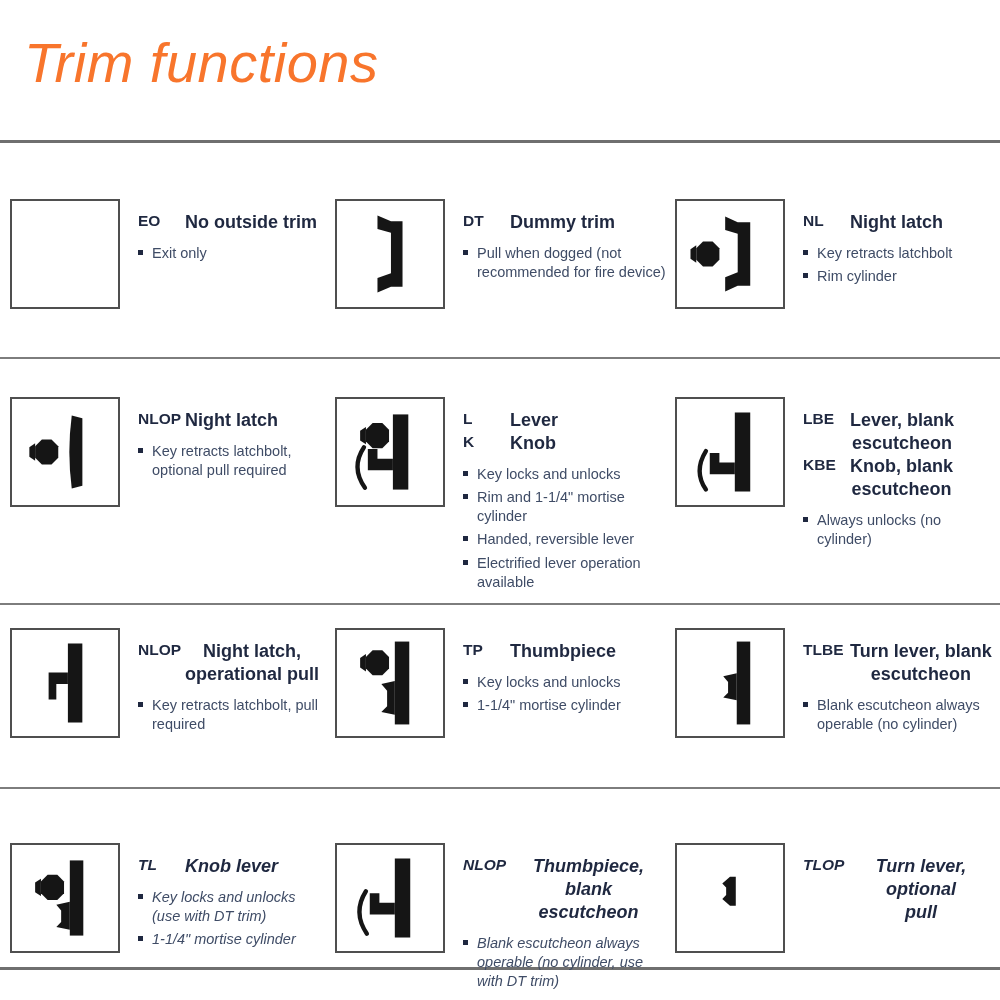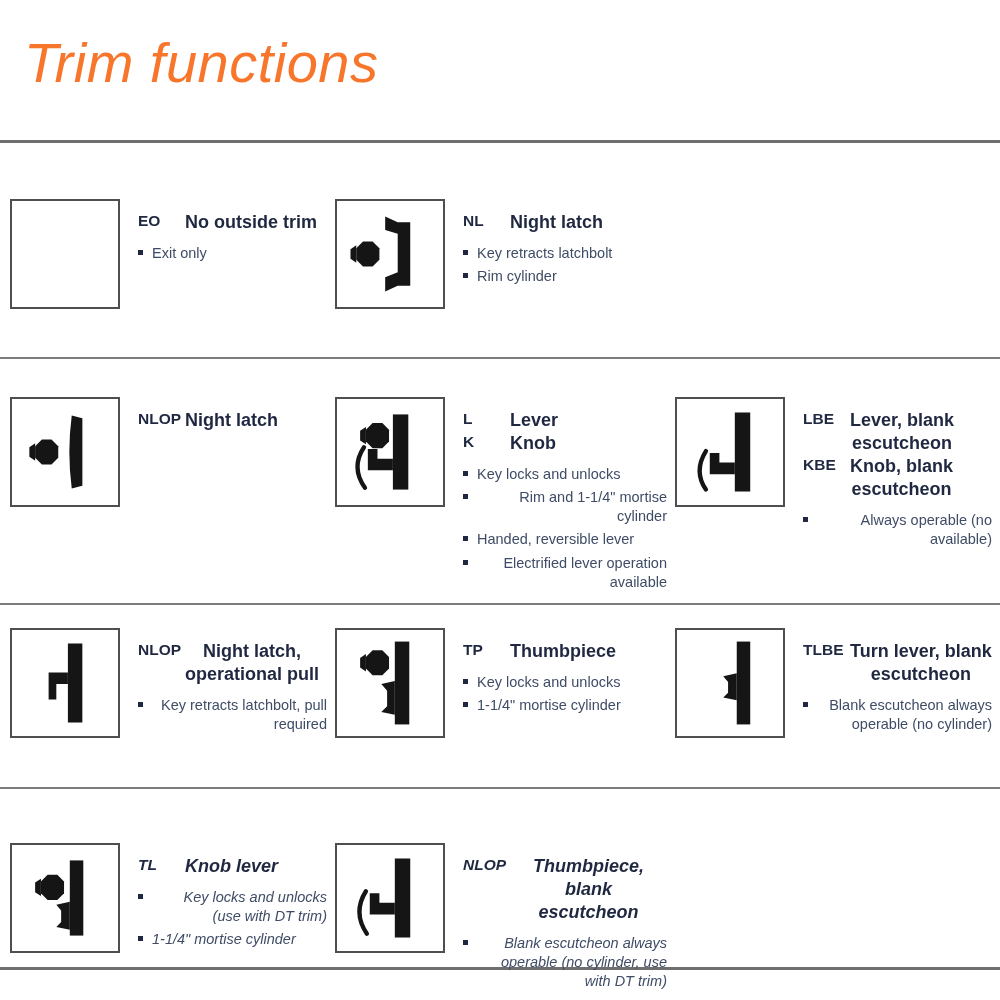--- a/index.html
+++ b/index.html
@@ -39,21 +39,21 @@
   .info{flex:1;padding-top:12px;padding-right:8px;min-width:0;}
   .entry{display:flex;align-items:flex-start;}
   .code{
     min-width:47px;flex:none;
     font-weight:bold;font-size:15.5px;line-height:1.28;color:#1f2840;
   }
   .title{
     font-weight:bold;font-size:18px;line-height:1.28;color:#1f2840;
     white-space:pre-line;text-align:center;
   }
-  .bullets{list-style:none;margin:10px 0 0 0;padding:0;display:flex;flex-direction:column;gap:4px;text-align:right;}
+  .bullets{list-style:none;margin:10px 0 0 0;padding:0;display:flex;flex-direction:column;gap:4px;}
   .bullets li{display:flex;gap:9px;font-size:14.5px;line-height:1.32;color:#3f4c66;}
   .sq{width:5px;height:5px;background:#1f2840;margin-top:6px;flex:none;}
 </style>
 </head>
 <body>
 
 <div class="page">
   <h1 class="page-title">Trim functions</h1>
   <div class="rule rule-title"></div>
   <div class="rule sep1"></div>
@@ -77,20 +77,41 @@
               <li>
                 <span class="sq"></span>
                 <span>Exit only</span>
               </li>
             </ul>
           </div>
         </div>
         <div class="cell">
           <div class="box">
             <svg viewBox="0 0 110 110" fill="#151515" xmlns="http://www.w3.org/2000/svg">
+              <path d="M42 15 L56 21 L68 21 L68 89 L56 89 L42 95 L42 80 L56 75 L56 33 L42 29 Z"></path>
+            </svg>
+          </div>
+          <div class="info">
+            <div>
+              <div class="entry">
+                <span class="code">DT</span>
+                <span class="title">Dummy trim</span>
+              </div>
+            </div>
+            <ul class="bullets">
+              <li>
+                <span class="sq"></span>
+                <span>Pull when dogged (not recommended for fire device)</span>
+              </li>
+            </ul>
+          </div>
+        </div>
+        <div class="cell">
+          <div class="box">
+            <svg viewBox="0 0 110 110" fill="#151515" xmlns="http://www.w3.org/2000/svg">
               <path d="M50 16 L63 22 L76 22 L76 88 L63 88 L50 94 L50 79 L63 74 L63 34 L50 30 Z"></path>
               <polygon points="27,42 37,42 44,49 44,61 37,68 27,68 20,61 20,49"></polygon>
               <polygon points="14,50 20,46 20,64 14,60"></polygon>
             </svg>
           </div>
           <div class="info">
             <div>
               <div class="entry">
                 <span class="code">NL</span>
                 <span class="title">Night latch</span>
@@ -118,20 +139,26 @@
               <polygon points="18,50 24,46 24,64 18,60"></polygon>
             </svg>
           </div>
           <div class="info">
             <div>
               <div class="entry">
                 <span class="code">NLOP</span>
                 <span class="title">Night latch</span>
               </div>
             </div>
+            <ul class="bullets">
+              <li>
+                <span class="sq"></span>
+                <span>Key retracts latchbolt, optional pull required</span>
+              </li>
+            </ul>
           </div>
         </div>
         <div class="cell">
           <div class="box">
             <svg viewBox="0 0 110 110" fill="#151515" xmlns="http://www.w3.org/2000/svg">
               <rect x="58" y="16" width="16" height="78"></rect>
               <polygon points="37,25 47,25 54,32 54,44 47,51 37,51 30,44 30,32"></polygon>
               <polygon points="24,33 30,29 30,47 24,43"></polygon>
               <path d="M32 52 L42 52 L42 62 L58 62 L58 74 L32 74 Z"></path>
               <path d="M28 50 Q14 71 29 92" fill="none" stroke="#151515" stroke-width="4.5" stroke-linecap="round"></path>
@@ -185,21 +212,21 @@
               </div>
               <div class="entry">
                 <span class="code">KBE</span>
                 <span class="title">Knob, blank
 escutcheon</span>
               </div>
             </div>
             <ul class="bullets">
               <li>
                 <span class="sq"></span>
-                <span>Always operable (no available)</span>
+                <span>Always unlocks (no cylinder)</span>
               </li>
             </ul>
           </div>
         </div>
       </div>
       <div class="row row3">
         <div class="cell">
           <div class="box">
             <svg viewBox="0 0 110 110" fill="#151515" xmlns="http://www.w3.org/2000/svg">
               <rect x="58" y="14" width="15" height="82"></rect>
@@ -318,17 +345,33 @@
                 <span class="title">Thumbpiece, blank
 escutcheon</span>
               </div>
             </div>
             <ul class="bullets">
               <li>
                 <span class="sq"></span>
                 <span>Blank escutcheon always operable (no cylinder, use with DT trim)</span>
               </li>
             </ul>
+          </div>
+        </div>
+        <div class="cell">
+          <div class="box">
+            <svg viewBox="0 0 110 110" fill="#151515" xmlns="http://www.w3.org/2000/svg">
+              <path d="M47 40 L55 33 L61 33 L61 63 L55 63 L47 56 L51 52 L51 44 Z"></path>
+            </svg>
+          </div>
+          <div class="info">
+            <div>
+              <div class="entry">
+                <span class="code">TLOP</span>
+                <span class="title">Turn lever, optional
+pull</span>
+              </div>
+            </div>
           </div>
         </div>
       </div>
     </div>
 </div>
 
 </body></html>

